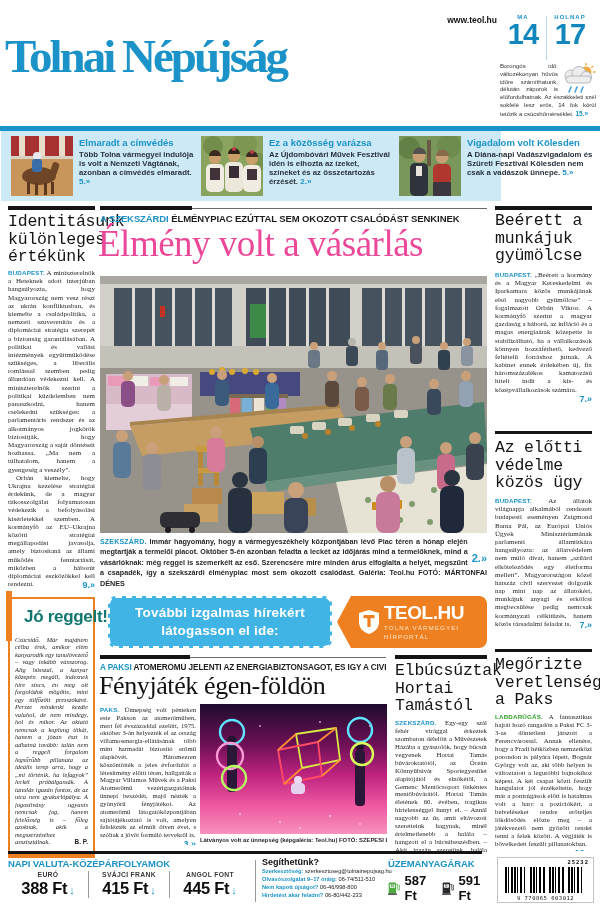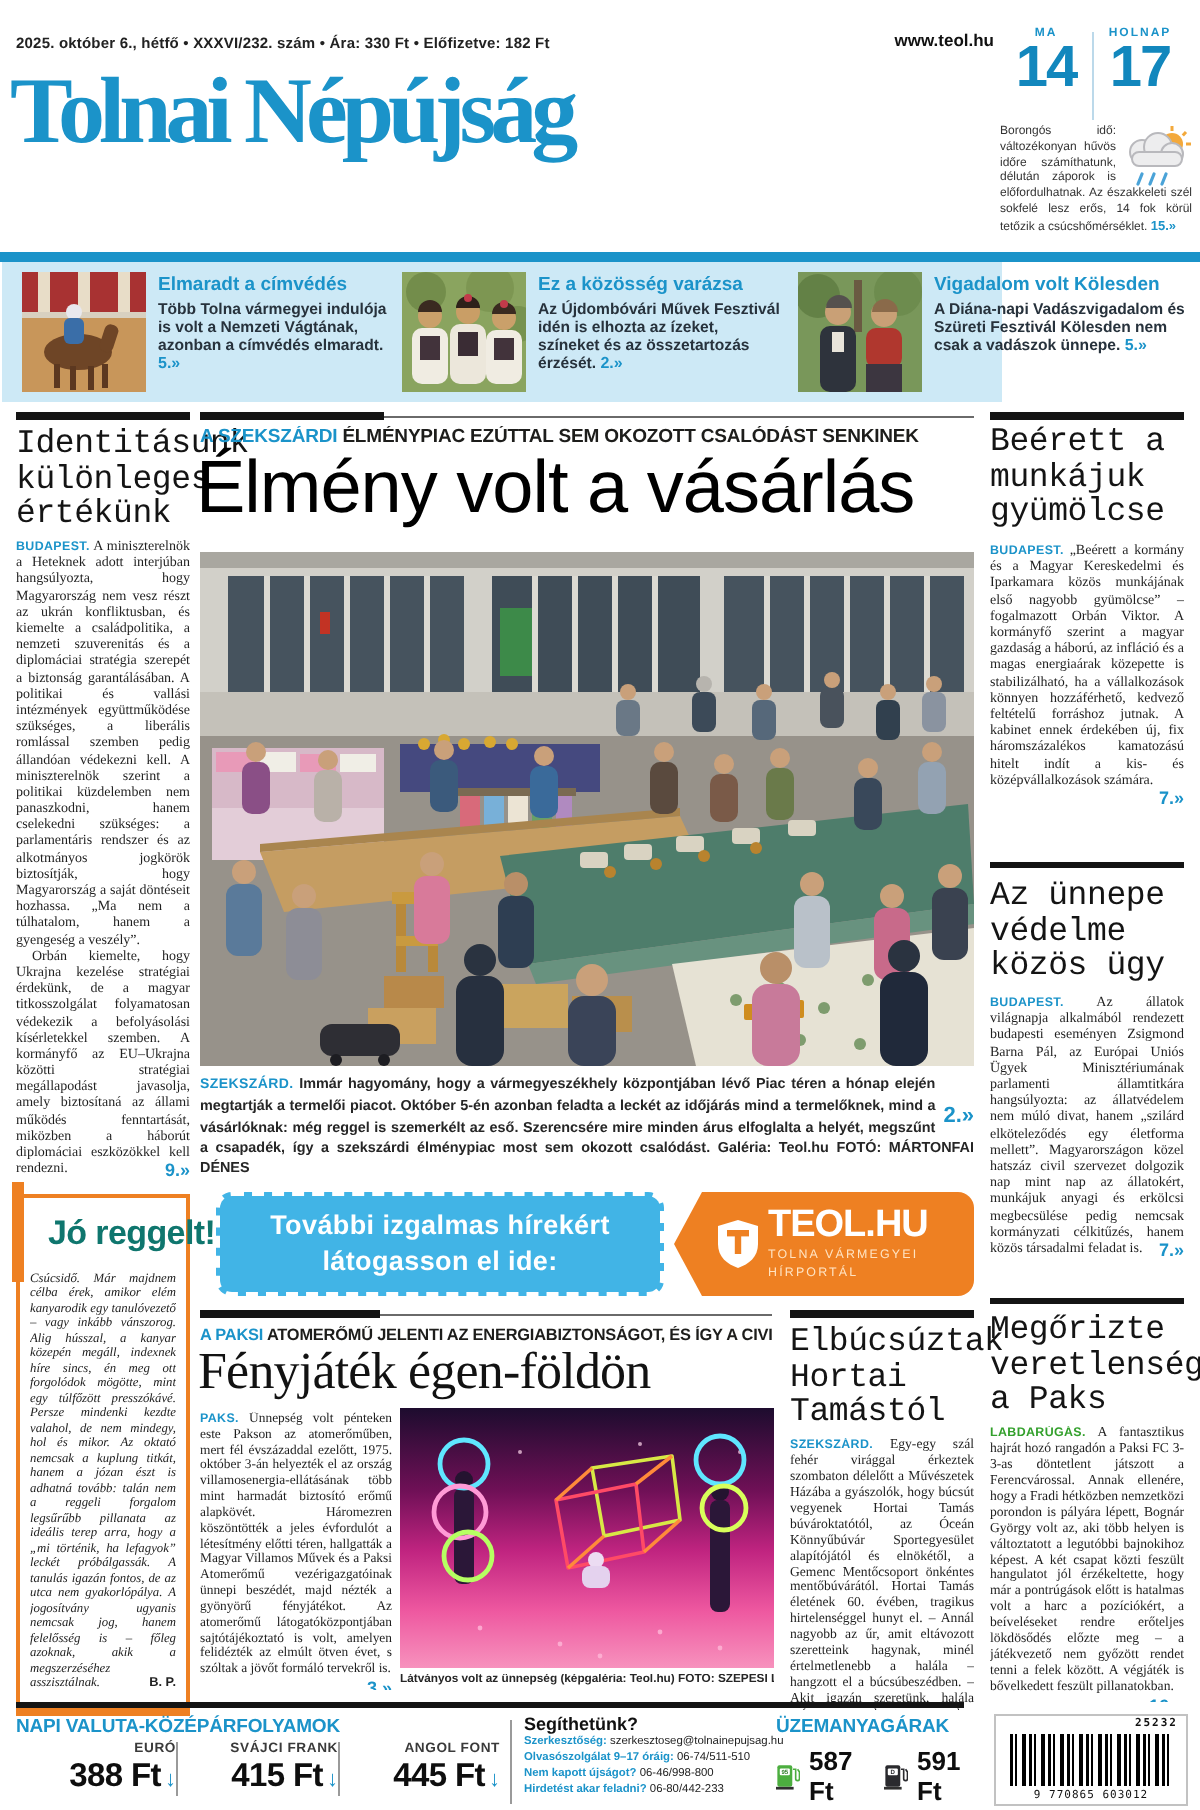--- a/index.html
+++ b/index.html
@@ -47,22 +47,22 @@
 
   .jo-box{left:8px;top:597px;width:87px;height:261px;border:2px solid #ee8022;border-bottom-width:4px;box-sizing:border-box}
   .jo-stub{left:6px;top:591px;width:6px;height:50px;background:#ee8022}
   .jo-title{left:24px;top:607px;font-size:17px;font-weight:700;color:#0f766e;letter-spacing:-.3px}
   .jo-body{left:15px;top:636px;width:73px;height:212px;font-family:"Liberation Serif","DejaVu Serif",serif;
            font-style:italic;font-size:6.4px;line-height:1.17;color:#222;text-align:justify;overflow:hidden}
   .jo-sig{float:right;font-weight:700;font-style:normal;font-family:"Liberation Sans",sans-serif;font-size:6.4px}
 
   .kicker{font-size:9.5px;font-weight:700;color:#1d1d1b;letter-spacing:-.1px;white-space:nowrap;overflow:hidden}
   .kicker .lead{color:#1b93c9}
-  .main-headline{font-family:Liberation Sans, sans-serif;font-weight:400;font-size:37px;
-                 line-height:1.05;color:#000000;letter-spacing:-.5px;white-space:nowrap}
+  .main-headline{font-family:Liberation Serif, serif;font-weight:400;font-size:37px;
+                 line-height:1.05;color:#ec4899;letter-spacing:-.5px;white-space:nowrap}
   .caption{font-size:7.2px;font-weight:700;line-height:1.45;color:#262626;text-align:justify}
   .caption .pref{font-size:11px;float:right;margin:14px 0 0 4px}
   .credit{color:#262626}
 
   .banner{left:108px;top:596px;width:379px;height:52px;display:flex}
   .banner-blue{flex:1;background:#41b4e6;border-radius:8px;border:2px dashed #fff;box-sizing:border-box;
                display:flex;flex-direction:column;justify-content:center;align-items:center;
                color:#fff;font-size:13.5px;font-weight:700;line-height:1.3;letter-spacing:.2px}
   .banner-orange{width:150px;margin-left:5px;background:#ee8022;border-radius:8px;
                  clip-path:polygon(14px 0,100% 0,100% 100%,14px 100%,0 50%);
@@ -72,21 +72,21 @@
   .logo-sub{font-size:6.2px;color:#ffe3c2;letter-spacing:1.1px;line-height:1.35;margin-top:2px}
 
   .paks-headline{font-family:"Liberation Serif","DejaVu Serif",serif;font-weight:400;font-size:26px;
                  line-height:1;color:#121212;letter-spacing:-.4px;white-space:nowrap}
   .paks-kicker{font-size:8.2px}
   .small-caption{font-size:5.9px;font-weight:700;color:#262626;white-space:nowrap;overflow:hidden}
 
   .footer{left:8px;top:851px;width:474px;height:54px;border-top:3px solid #141414}
   .f-title{font-size:9.5px;font-weight:700;color:#1b93c9;letter-spacing:-.1px}
   .f-cells{display:flex;width:242px}
-  .f-cell{width:80px;text-align:right;border-right:1px solid #9a9a9a}
+  .f-cell{width:80px;text-align:center;border-right:1px solid #9a9a9a}
   .f-cell:last-child{border-right:none}
   .cur-label{font-size:6.8px;font-weight:700;color:#3a3a3a;letter-spacing:.3px;margin-bottom:1px}
   .cur-val{font-size:16.5px;font-weight:700;color:#0e0e0e;letter-spacing:-.3px}
   .cur-arrow{font-size:11px;font-weight:700;color:#1b93c9;margin-left:2px}
   .v-sep{position:absolute;width:1px;background:#9a9a9a}
   .help-title{font-size:9px;font-weight:700;color:#111}
   .help-line{font-size:5.7px;line-height:1.42;color:#222;white-space:nowrap}
   .help-line .hl{font-weight:700;color:#1b93c9}
   .fuel-row{display:flex;align-items:center;margin-top:4px}
   .fuel-price{font-size:13px;font-weight:700;color:#0e0e0e;margin:0 12px 0 5px}
@@ -96,21 +96,20 @@
   .bc-bars{position:absolute;left:7px;top:9px;width:82px;height:26px;
            background:repeating-linear-gradient(90deg,#000 0 1.5px,#fff 1.5px 2.5px,#000 2.5px 3.5px,#fff 3.5px 6px,#000 6px 8px,#fff 8px 9.5px)}
   .bc-num{position:absolute;left:0;bottom:1px;width:100%;text-align:center;font-size:5.5px;color:#111;
           font-family:"DejaVu Sans Mono",monospace;letter-spacing:.5px}
 </style>
 </head>
 <body>
 
 <div class="page">
 
-  <div class="abs dateline">2025. október 6., hétfő • XXXVI/232. szám • Ára: 330 Ft • Előfizetve: 182 Ft</div>
   <div class="abs website">www.teol.hu</div>
   <div class="abs masthead">Tolnai Népújság</div>
 
   <div class="abs weather">
     <div class="w-cols">
       <div class="w-col">
         <div class="w-label">MA</div>
         <div class="w-temp">14</div>
       </div>
       <div class="w-div"></div>
@@ -487,21 +486,21 @@
   </div>
 
   <div class="abs art-title" style="left:495px;top:212px;width:97px">Beérett a munkájuk gyümölcse</div>
   <div class="abs body-txt" style="left:495px;top:271px;width:97px;height:156px">
     <p><span class="loc">BUDAPEST.</span>
        <span>„Beérett a kormány és a Magyar Kereskedelmi és Iparkamara közös munkájának első nagyobb gyümölcse” – fogalmazott Orbán Viktor. A kormányfő szerint a magyar gazdaság a háború, az infláció és a magas energiaárak közepette is stabilizálható, ha a vállalkozások könnyen hozzáférhető, kedvező feltételű forráshoz jutnak. A kabinet ennek érdekében új, fix háromszázalékos kamatozású hitelt indít a kis- és középvállalkozások számára.</span>
        <span class="pref pref-end">7.»</span></p>
   </div>
   <div class="abs col-div" style="left:495px;top:431px;width:97px"></div>
 
-  <div class="abs art-title" style="left:495px;top:439px;width:97px">Az ünnepe védelme közös ügy</div>
+  <div class="abs art-title" style="left:495px;top:439px;width:97px">Az előtti védelme közös ügy</div>
   <div class="abs body-txt" style="left:495px;top:497px;width:97px;height:148px">
     <p><span class="loc">BUDAPEST.</span>
        <span>Az állatok világnapja alkalmából rendezett budapesti eseményen Zsigmond Barna Pál, az Európai Uniós Ügyek Minisztériumának parlamenti államtitkára hangsúlyozta: az állatvédelem nem múló divat, hanem „szilárd elköteleződés egy életforma mellett”. Magyarországon közel hatszáz civil szervezet dolgozik nap mint nap az állatokért, munkájuk anyagi és erkölcsi megbecsülése pedig nemcsak kormányzati célkitűzés, hanem közös társadalmi feladat is.</span>
        <span class="pref pref-end">7.»</span></p>
   </div>
   <div class="abs col-div" style="left:495px;top:649px;width:97px"></div>
 
   <div class="abs art-title" style="left:495px;top:656px;width:97px">Megőrizte veretlenségét a Paks</div>
   <div class="abs body-txt" style="left:495px;top:713px;width:97px;height:138px;font-size:6.8px">
     <p><span class="loc loc-green">LABDARÚGÁS.</span>

